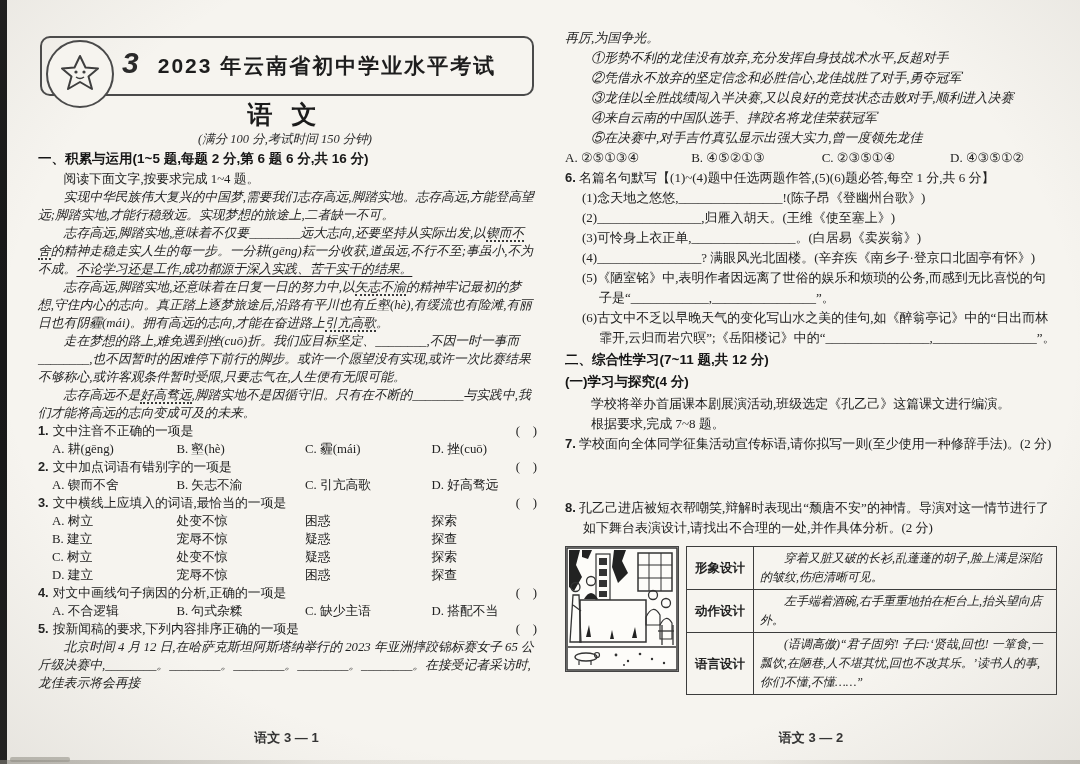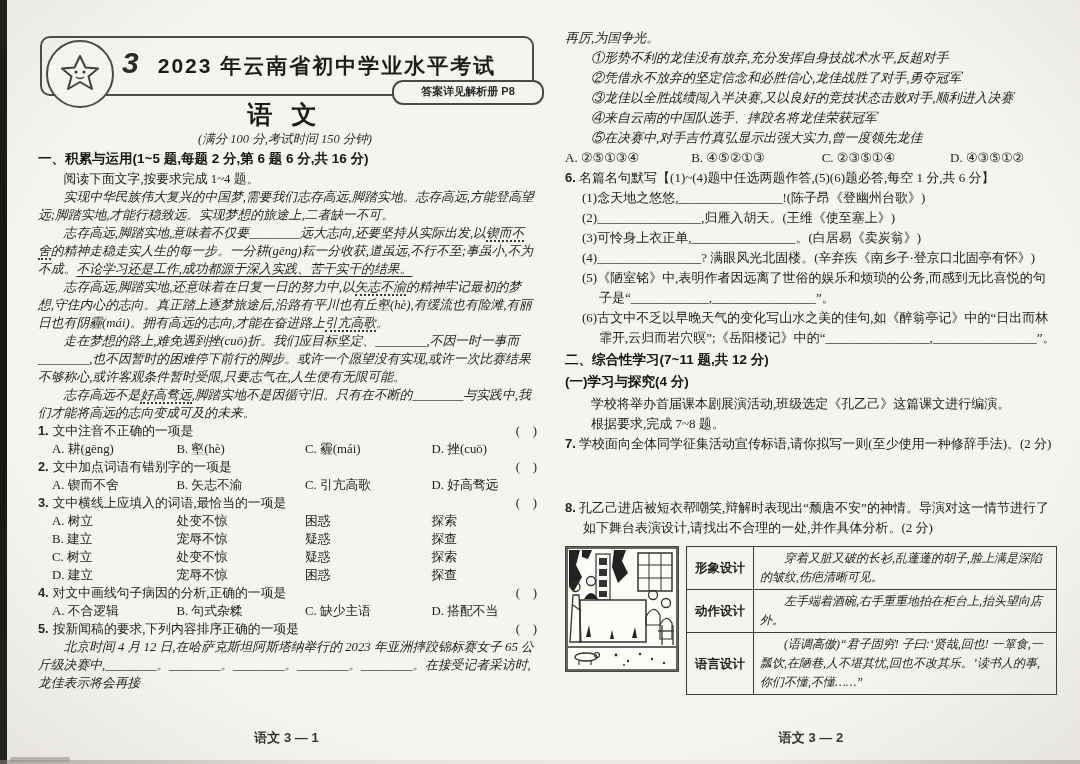--- a/index.html
+++ b/index.html
@@ -79,21 +79,20 @@
   </div>
   <div class="header-circle">
     <svg width="44" height="44" viewBox="0 0 44 44">
       <polygon points="22,4 27.5,15.5 40,16.5 30.5,24.5 34,37 22,30 10,37 13.5,24.5 4,16.5 16.5,15.5" fill="none" stroke="#3f3f3f" stroke-width="2" stroke-linejoin="round"></polygon>
       <circle cx="18" cy="20" r="1.6" fill="#3f3f3f"></circle>
       <circle cx="26" cy="20" r="1.6" fill="#3f3f3f"></circle>
       <path d="M18 25 q4 3 8 0" fill="none" stroke="#3f3f3f" stroke-width="1.5"></path>
     </svg>
   </div>
   <div class="badge-num">3</div>
-  <div class="answer-tab">答案详见解析册 P8</div>
 
   <div class="subject-title">语  文</div>
   <div class="subject-sub">(满分 100 分,考试时间 150 分钟)</div>
 
   <div class="col-left">
     <p class="sec-head">一、积累与运用(1~5 题,每题 2 分,第 6 题 6 分,共 16 分)</p>
     <p class="intro">阅读下面文字,按要求完成 1~4 题。</p>
     <div>
         <p class="passage-p"><span>实现中华民族伟大复兴的中国梦,需要我们志存高远,脚踏实地。志存高远,方能登高望远;脚踏实地,才能行稳致远。实现梦想的旅途上,二者缺一不可。</span></p>
         <p class="passage-p"><span>志存高远,脚踏实地,意味着不仅要________远大志向,还要坚持从实际出发,以</span><span class="em-dots">锲而不舍</span><span>的精神走稳走实人生的每一步。一分耕(gēng)耘一分收获,道虽远,不行不至;事虽小,不为不成。</span><span class="em-underline">不论学习还是工作,成功都源于深入实践、苦干实干的结果。</span></p>

